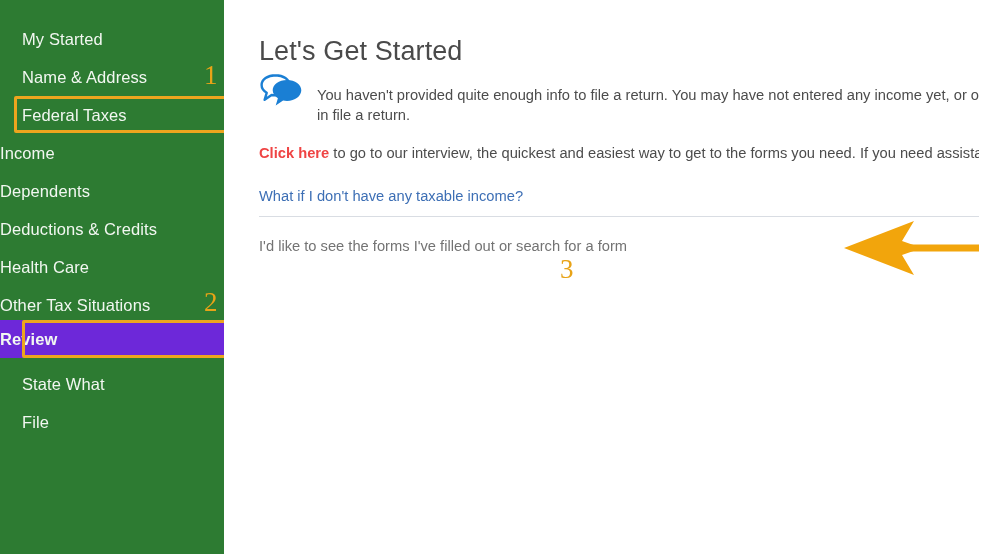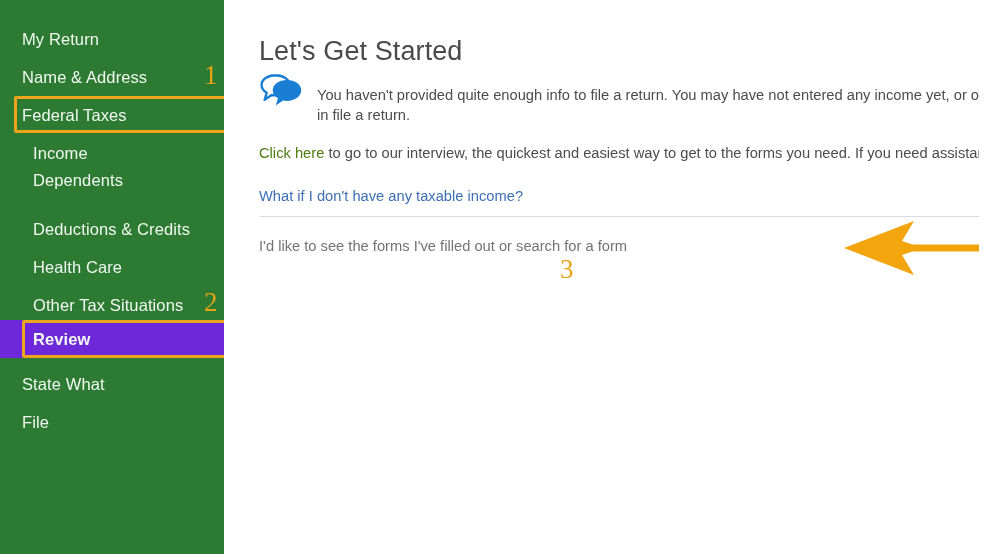--- a/index.html
+++ b/index.html
@@ -36,21 +36,21 @@
     align-items: center;
     color: #f2f7f1;
     font-size: 16.5px;
     letter-spacing: 0.1px;
     white-space: nowrap;
   }
   .nav-item .nav-label {
     display: block;
   }
   .nav-item.level-1 .nav-label { padding-left: 22px; }
-  .nav-item.level-2 .nav-label { padding-left: 33px; }
+  .nav-item.level-2 .nav-label { }
 
   .nav-item.active {
     background: #6d28d9;
   }
   .nav-item.active .nav-label {
     font-weight: bold;
   }
 
   
   #active-accent {
@@ -125,22 +125,23 @@
 
   
   .content-line {
     position: absolute;
     font-size: 14.7px;
     line-height: 20px;
     white-space: nowrap;
   }
   #line-click-here { left: 35px; top: 143px; }
   .inline-link {
-    color: #4d7c0f;
+    color: #ef4444;
     cursor: pointer;
+    font-weight: bold;
   }
   .inline-rest { color: #4c4c4c; }
 
   #link-taxable-income {
     left: 35px; top: 186px;
     color: #3d6fb5;
     cursor: pointer;
   }
 
   #divider {
@@ -167,36 +168,36 @@
 </head>
 <body>
 
 <div id="app">
 
   <nav id="sidebar">
 
     <div id="active-accent"></div>
 
     <div class="nav-item level-1" style="top:20px">
-      <span class="nav-label">My Return</span>
+      <span class="nav-label">My Started</span>
     </div>
 
     <div class="nav-item level-1" style="top:58px">
       <span class="nav-label">Name &amp; Address</span>
     </div>
 
     <div class="nav-item level-1" style="top:96px">
       <span class="nav-label">Federal Taxes</span>
     </div>
 
     <div class="nav-item level-2" style="top:134px">
       <span class="nav-label">Income</span>
     </div>
 
-    <div class="nav-item level-2" style="top:161px">
+    <div class="nav-item level-2" style="top:172px">
       <span class="nav-label">Dependents</span>
     </div>
 
     <div class="nav-item level-2" style="top:210px">
       <span class="nav-label">Deductions &amp; Credits</span>
     </div>
 
     <div class="nav-item level-2" style="top:248px">
       <span class="nav-label">Health Care</span>
     </div>

